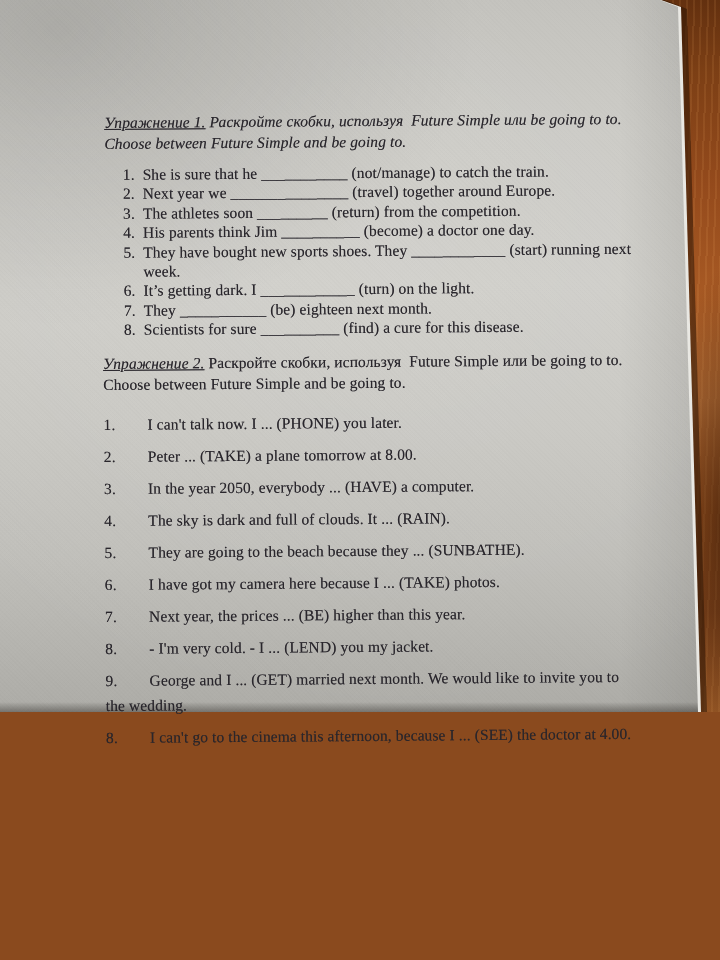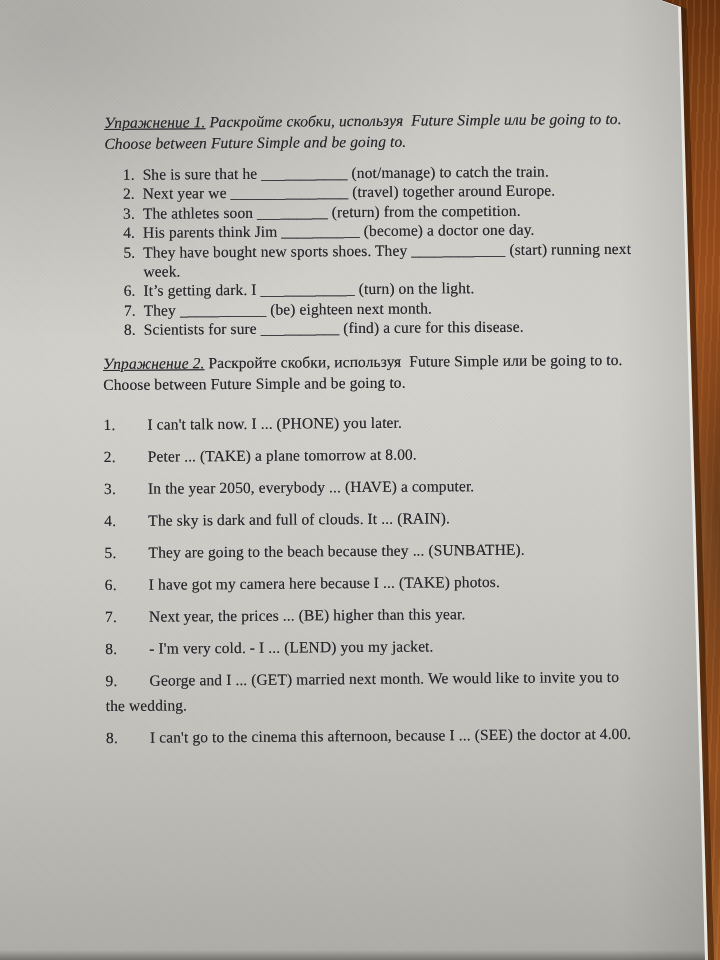--- a/index.html
+++ b/index.html
@@ -2,21 +2,21 @@
 <html><head>
 <meta charset="utf-8">
 <style>
   html, body {
     margin: 0; padding: 0;
     width: 720px; height: 960px;
     overflow: hidden;
     background: #8a4a1e;
     font-family: "Liberation Serif", serif;
   }
-  .stage { position: absolute; inset: 0; width: 720px; height: 960px; }
+  .stage { position: absolute; inset: 0; width: 720px; height: 712px; }
 
   
   .wood {
     position: absolute; inset: 0;
     background:
       radial-gradient(80px 340px at 726px 520px, rgba(30,10,0,0.55), rgba(30,10,0,0) 75%),
       repeating-linear-gradient(92deg, rgba(255,185,110,0.10) 0 2px, rgba(0,0,0,0) 2px 7px),
       linear-gradient(180deg, #63300f 0%, #7c3f15 10%, #944a1c 26%, #a85a24 42%, #b56d35 56%, #9c5420 72%, #8a4a1e 86%, #a05d28 100%);
   }
 

